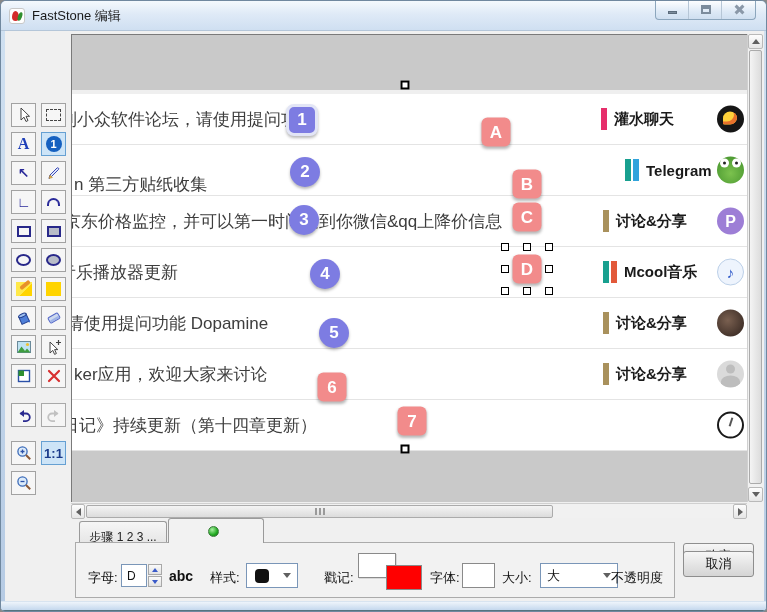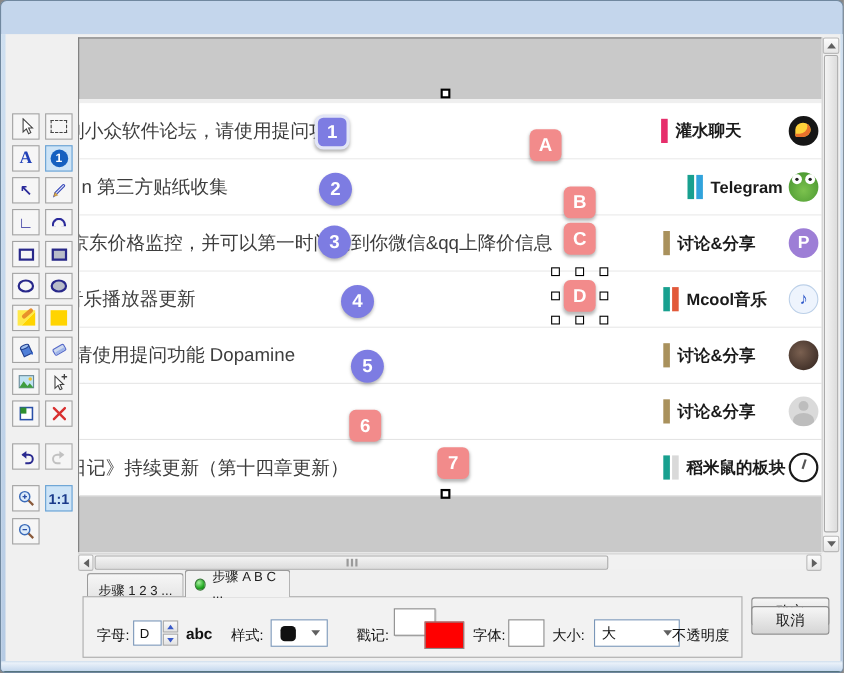--- a/index.html
+++ b/index.html
@@ -137,20 +137,35 @@
   .btn { position:absolute; left:682px; width:71px; height:26px; background:linear-gradient(#f6f6f6,#e2e2e2 60%,#d5d5d5);
          border:1px solid #8e8e8e; border-radius:3px; font-size:13px; color:#111;
          display:flex; align-items:center; justify-content:center; cursor:default; }
   svg { display:block; }
 </style>
 </head>
 <body>
 
 <div class="window">
 
+  <div class="titlebar">
+    <span class="app-icon"></span>
+    <span class="win-title">FastStone 编辑</span>
+    <div class="winbtns">
+      <div class="winbtn">
+          <span class="glyph-min"></span>
+        </div>
+      <div class="winbtn">
+          <span class="glyph-restore"></span>
+        </div>
+      <div class="winbtn">
+          <span class="glyph-close"></span>
+        </div>
+    </div>
+  </div>
 
   <div class="client">
 
     <div class="tool" style="left:10px;top:72px">
       <svg width="16" height="16" viewBox="0 0 16 16">
           <path d="M5 1v12l3-2.8 2 4.3 2-1-2-4.2h3.5z" fill="#fff" stroke="#444"></path>
         </svg>
       </div>
     <div class="tool" style="left:40px;top:72px">
       <span class="dashed-rect"></span>
@@ -269,21 +284,21 @@
       <div class="rows-area" id="rows">
           <div class="post-row">
             <div class="post-title" style="margin-left: -14px;">到小众软件论坛，请使用提问功能</div>
             <div class="post-tag" style="left: 529px;">
               <span class="tag-bar" style="background: rgb(230, 46, 107);"></span>
               <span class="tag-label">灌水聊天</span>
             </div>
             <div class="avatar av-chat-logo"></div>
           </div>
           <div class="post-row">
-            <div class="post-title" style="margin-left: 0px;">n 第三方贴纸收集</div>
+            <div class="post-title" style="margin-left: 0px; margin-top: 14px;">n 第三方贴纸收集</div>
             <div class="post-tag" style="left: 553px;">
               <span class="tag-bar" style="background: rgb(24, 160, 143);"></span>
               <span class="tag-bar" style="background: rgb(49, 163, 220);"></span>
               <span class="tag-label">Telegram</span>
             </div>
             <div class="avatar av-frog"></div>
           </div>
           <div class="post-row">
             <div class="post-title" style="margin-left: -10px;">京东价格监控，并可以第一时间发到你微信&amp;qq上降价信息</div>
             <div class="post-tag" style="left: 531px;">
@@ -303,33 +318,29 @@
           </div>
           <div class="post-row">
             <div class="post-title" style="margin-left: -7px;">请使用提问功能 Dopamine</div>
             <div class="post-tag" style="left: 531px;">
               <span class="tag-bar" style="background: rgb(169, 145, 92);"></span>
               <span class="tag-label">讨论&amp;分享</span>
             </div>
             <div class="avatar av-photo"></div>
           </div>
           <div class="post-row">
+            <div class="post-title" style="margin-left: 0px;">ker应用，欢迎大家来讨论</div>
             <div class="post-tag" style="left: 531px;">
               <span class="tag-bar" style="background: rgb(169, 145, 92);"></span>
               <span class="tag-label">讨论&amp;分享</span>
             </div>
             <div class="avatar av-person"></div>
           </div>
           <div class="post-row">
             <div class="post-title" style="margin-left: -12px;">日记》持续更新（第十四章更新）</div>
-            <div class="post-tag" style="left: 531px;">
-              <span class="tag-bar" style="background: rgb(24, 160, 143);"></span>
-              <span class="tag-bar" style="background: rgb(217, 217, 217);"></span>
-              <span class="tag-label">稻米鼠的板块</span>
-            </div>
             <div class="avatar av-clock"></div>
           </div>
         </div>
       <div id="markers">
           <div class="marker m-square bordered" style="left: 230px; top: 85px; background: rgb(125, 124, 226);">1</div>
           <div class="marker m-circle" style="left: 233px; top: 137px; background: rgb(125, 124, 226);">2</div>
           <div class="marker m-circle" style="left: 232px; top: 185px; background: rgb(125, 124, 226);">3</div>
           <div class="marker m-circle" style="left: 253px; top: 239px; background: rgb(125, 124, 226);">4</div>
           <div class="marker m-circle" style="left: 262px; top: 298px; background: rgb(125, 124, 226);">5</div>
           <div class="marker m-square" style="left: 260px; top: 352px; background: rgb(242, 139, 139);">6</div>
@@ -373,21 +384,20 @@
           <span class="tri-right"></span>
         </div>
     </div>
     <div class="scroll-corner"></div>
 
     <div class="tab" style="left:78px;width:88px">
       <span>步骤 1 2 3 ...</span>
       </div>
     <div class="tab active" style="left:167px;width:96px">
       <span class="tab-dot"></span>
-      <span>步骤 A B C ...</span>
       </div>
 
     <div class="groupbox">
       <span class="glabel" style="left:12px">字母:</span>
       <div class="spin-input">D</div>
       <div class="spinner">
         <div class="spin-btn">
             <span class="tri-up-b"></span>
           </div>
         <div class="spin-btn">

